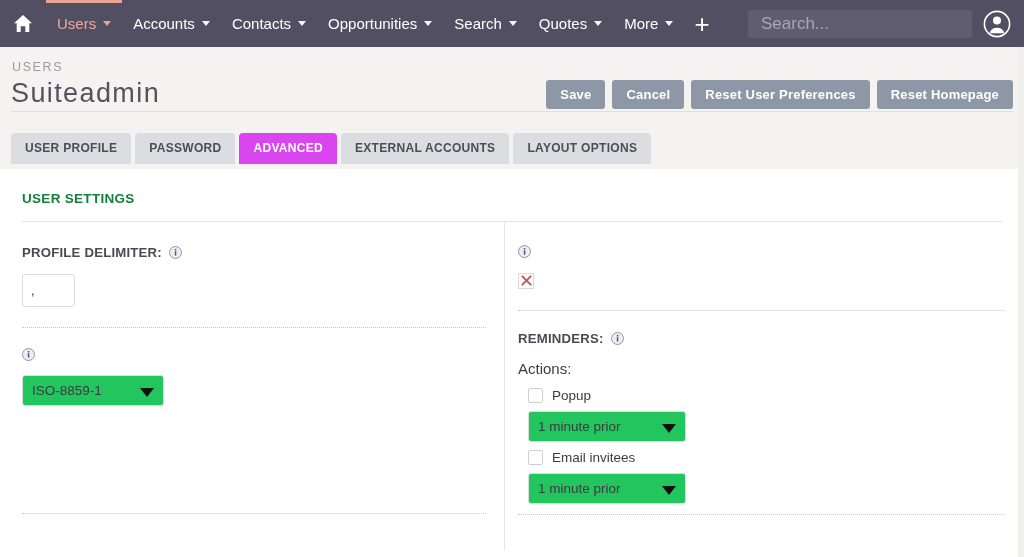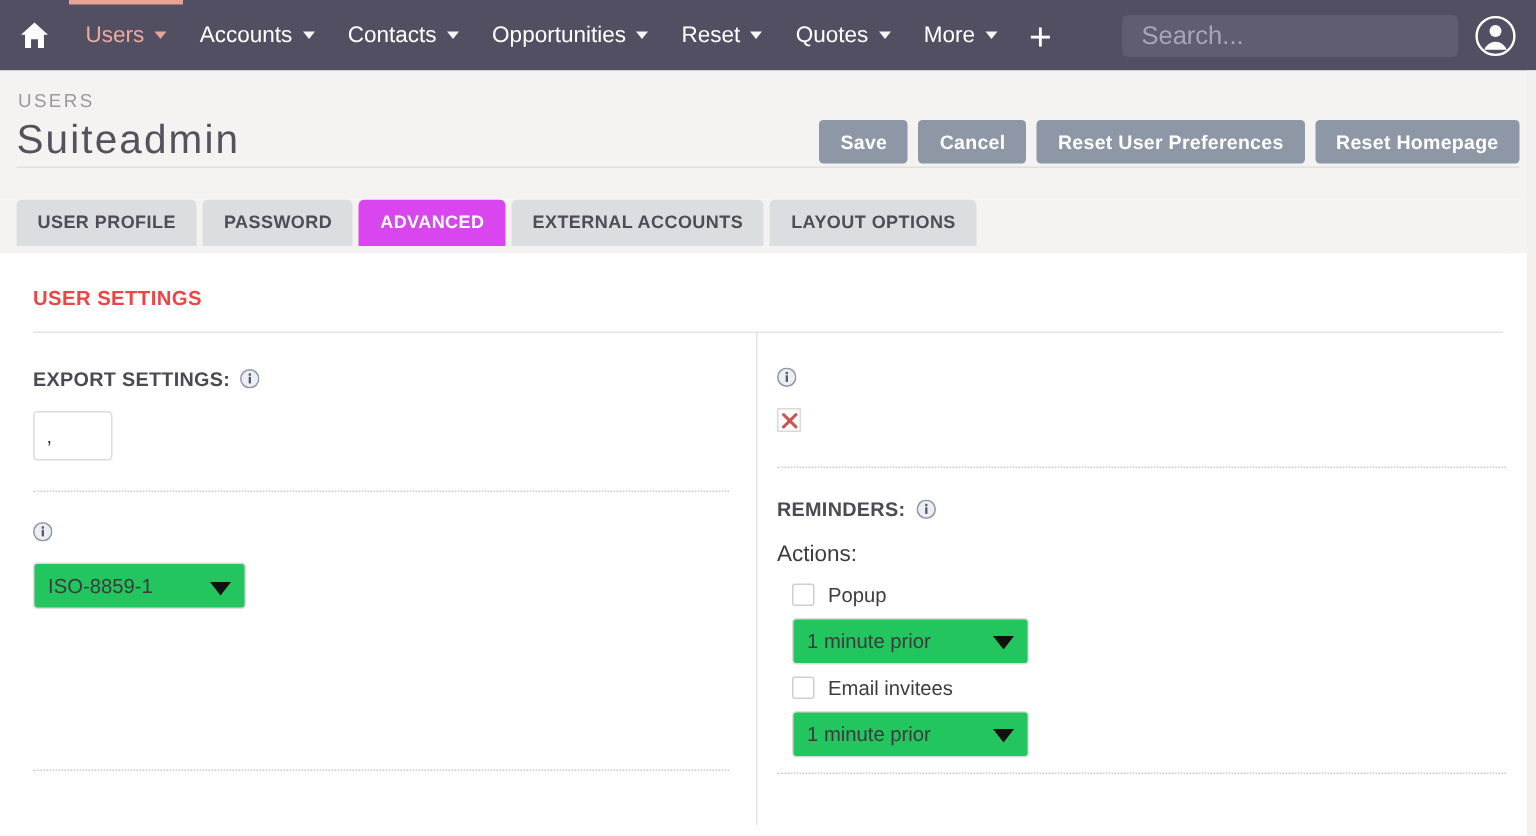--- a/index.html
+++ b/index.html
@@ -182,21 +182,21 @@
     overflow: hidden;
   }
   .panel-inner {
     padding: 22px 20px 0 22px;
     position: relative;
     height: 100%;
   }
   .section-title {
     font-size: 13.5px;
     font-weight: bold;
-    color: #ef4444;
+    color: #15803d;
     letter-spacing: .3px;
     margin-bottom: 15px;
   }
   .section-rule {
     border-top: 1px solid #e4e4e6;
     margin-right: 2px;
   }
   .columns {
     display: flex;
     position: relative;
@@ -335,21 +335,21 @@
   </div>
   <div class="nav-item">
     <span>Contacts</span>
     <span class="caret"></span>
   </div>
   <div class="nav-item">
     <span>Opportunities</span>
     <span class="caret"></span>
   </div>
   <div class="nav-item">
-    <span>Reset</span>
+    <span>Search</span>
     <span class="caret"></span>
   </div>
   <div class="nav-item">
     <span>Quotes</span>
     <span class="caret"></span>
   </div>
   <div class="nav-item">
     <span>More</span>
     <span class="caret"></span>
   </div>
@@ -405,21 +405,21 @@
   <div class="panel-inner">
     <div class="section-title">USER SETTINGS</div>
     <div class="section-rule"></div>
 
     <div class="columns">
       <div class="col-divider"></div>
 
       <div class="col col-left">
 
         <div class="field-label">
-          <span>EXPORT SETTINGS:</span>
+          <span>PROFILE DELIMITER:</span>
           <span class="info-icon">
             <svg width="13" height="13" viewBox="0 0 13 13" aria-hidden="true">
               <circle cx="6.5" cy="6.5" r="6" fill="#eceef2" stroke="#8d97aa" stroke-width="1"></circle>
               <rect x="5.8" y="5.2" width="1.5" height="4.4" fill="#4a5a74"></rect>
               <rect x="5.8" y="2.9" width="1.5" height="1.6" fill="#4a5a74"></rect>
             </svg>
           </span>
         </div>
         <input class="text-input" type="text" value="," style="">
 

